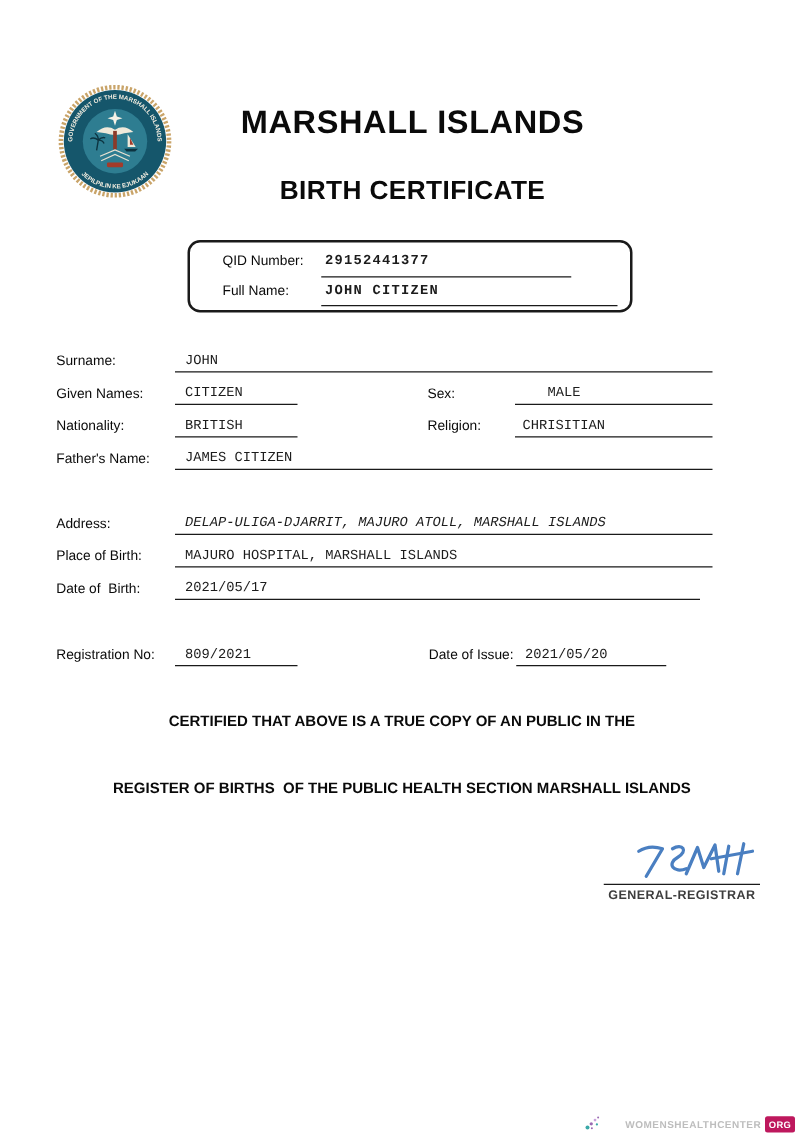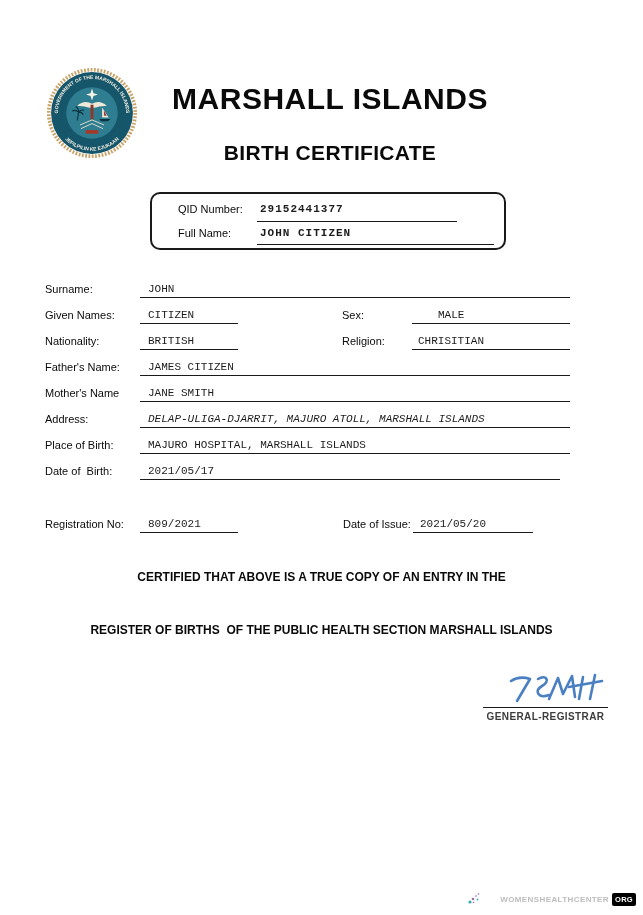--- a/index.html
+++ b/index.html
@@ -1,31 +1,31 @@
 <!DOCTYPE html>
 <html><head>
 <meta charset="utf-8">
 <style>
   html,body{margin:0;padding:0;background:#fff;}
   #page{position:relative;width:643px;height:915px;background:#fff;overflow:hidden;
         font-family:"Liberation Sans",sans-serif;color:#111;}
   .abs{position:absolute;}
-  .title{font-weight:bold;font-size:30px;letter-spacing:.5px;text-align:center;color:#0a0a0a;}
+  .title{font-weight:bold;font-size:26px;letter-spacing:.5px;text-align:center;color:#0a0a0a;}
   .subtitle{font-weight:bold;font-size:21px;letter-spacing:.3px;text-align:center;color:#0a0a0a;}
   .idbox{border:2px solid #1a1a1a;border-radius:10px;}
   .lbl{font-weight:normal;font-size:11px;color:#0a0a0a;white-space:pre;}
   .val{font-family:"Liberation Mono",monospace;font-size:11px;color:#1c1c1c;white-space:pre;}
   .val.bold{font-weight:bold;letter-spacing:1px;}
   .uline{background:#1a1a1a;height:1.4px;}
   .certline{width:100%;text-align:center;font-weight:bold;font-size:12px;color:#0a0a0a;white-space:pre;}
   .sigline{background:#1a1a1a;height:1.3px;}
   .registrar{text-align:center;font-weight:bold;font-size:10px;letter-spacing:.4px;color:#3d3d3d;}
   .watermark{display:flex;align-items:center;gap:3px;}
   .wm-text{font-size:8px;letter-spacing:.4px;color:#bdbdbd;font-weight:bold;margin-left:16px;}
-  .wm-badge{font-size:7.5px;font-weight:bold;color:#fff;background:#000000;
+  .wm-badge{font-size:7.5px;font-weight:bold;color:#fff;background:#be185d;
             padding:2px 3px;border-radius:2px;letter-spacing:.3px;}
   .row{position:absolute;left:0;width:563px;height:18px;}
 </style>
 </head>
 <body>
 
 <div id="page">
 
   <svg class="abs" style="left:46px;top:66px;" width="92" height="94" viewBox="0 0 100 100">
     <circle cx="50" cy="50" r="47" fill="none" stroke="#c9a469" stroke-width="4" stroke-dasharray="2,1.6"></circle>
@@ -100,25 +100,20 @@
     <span class="abs val" style="left:418px;">CHRISITIAN</span>
     <div class="abs uline" style="left:412px;top:14px;width:158px;"></div>
   </div>
 
   <div class="row" style="top:361px;">
     <span class="abs lbl" style="left:45px;">Father's Name:</span>
     <span class="abs val" style="left:148px;">JAMES CITIZEN</span>
     <div class="abs uline" style="left:140px;top:14px;width:430px;"></div>
   </div>
 
-  <div class="row" style="top:387px;">
-    <span class="abs lbl" style="left:45px;">Mother's Name</span>
-    <span class="abs val" style="left:148px;">JANE SMITH</span>
-    <div class="abs uline" style="left:140px;top:14px;width:430px;"></div>
-  </div>
 
   <div class="row" style="top:413px;">
     <span class="abs lbl" style="left:45px;">Address:</span>
     <span class="abs val" style="left:148px;font-style:italic;">DELAP-ULIGA-DJARRIT, MAJURO ATOLL, MARSHALL ISLANDS</span>
     <div class="abs uline" style="left:140px;top:14px;width:430px;"></div>
   </div>
 
   <div class="row" style="top:439px;">
     <span class="abs lbl" style="left:45px;">Place of Birth:</span>
     <span class="abs val" style="left:148px;">MAJURO HOSPITAL, MARSHALL ISLANDS</span>
@@ -133,21 +128,21 @@
 
   <div class="row" style="top:518px;">
     <span class="abs lbl" style="left:45px;">Registration No:</span>
     <span class="abs val" style="left:148px;">809/2021</span>
     <div class="abs uline" style="left:140px;top:14px;width:98px;"></div>
     <span class="abs lbl" style="left:343px;">Date of Issue:</span>
     <span class="abs val" style="left:420px;">2021/05/20</span>
     <div class="abs uline" style="left:413px;top:14px;width:120px;"></div>
   </div>
 
-  <div class="abs certline" style="top:570px;left:0;">CERTIFIED THAT ABOVE IS A TRUE COPY OF AN ENTRY IN THE</div>
+  <div class="abs certline" style="top:570px;left:0;">CERTIFIED THAT ABOVE IS A TRUE COPY OF AN PUBLIC IN THE</div>
   <div class="abs certline" style="top:623px;left:10px;width:623px;">REGISTER OF BIRTHS  OF THE PUBLIC HEALTH SECTION MARSHALL ISLANDS</div>
 
   <svg class="abs" style="left:505px;top:668px;" width="100" height="40" viewBox="0 0 100 40">
     <g fill="none" stroke-width="2.6" stroke-linecap="round" stroke-linejoin="round" stroke="#4a7fc1">
       <path d="M6,13 C12,9 19,9 25,11 L12,33"></path>
       <path d="M33,11 c8,-5 13,2 4,7 c-9,5 -3,13 7,9"></path>
       <path d="M44,31 L53,10 L58,26 L67,8 L70,29"></path>
       <path d="M78,9 L74,31"></path>
       <path d="M90,7 L85,31"></path>
       <path d="M64,19 L97,13"></path>

